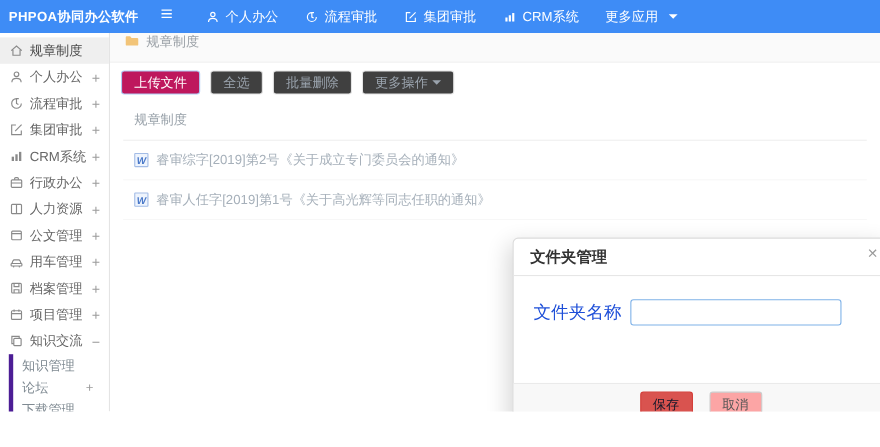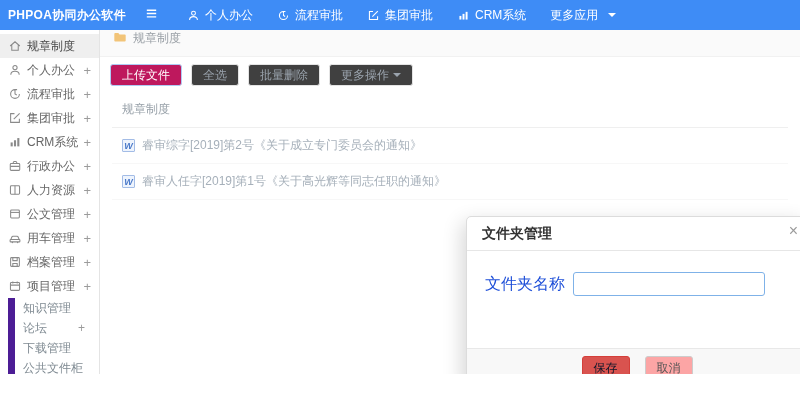--- a/index.html
+++ b/index.html
@@ -19,21 +19,21 @@
            border-top:4px solid #fff; margin-left:5px; }
 
   
   .sidebar { position:absolute; top:30px; left:0; bottom:0; width:100px; background:#fff;
              border-right:1px solid #e4e4e4; padding-top:4px; font-size:12px; color:#666; }
   .side-item { height:24px; display:flex; align-items:center; padding:0 8px; cursor:pointer; }
   .side-item.active { background:#efefef; color:#4a4a4a; }
   .side-item .sicon { width:14px; height:14px; margin-right:5px; color:#8a8a8a; flex:none; display:flex; }
   .side-item .slbl { flex:1; white-space:nowrap; overflow:hidden; }
   .side-item .expand { color:#9b9b9b; font-size:13px; line-height:1; }
-  .submenu { margin-left:8px; border-left:7px solid #4c1d95; }
+  .submenu { margin-left:8px; border-left:4px solid #4c1d95; }
   .sub-item { height:20px; display:flex; align-items:center; padding-left:8px; color:#7f8a92;
               cursor:pointer; white-space:nowrap; }
   .sub-item .expand { margin-left:auto; margin-right:14px; color:#9b9b9b; }
 
   
   .content { position:absolute; left:100px; top:30px; right:0; bottom:0; background:#fff; }
   .breadcrumb { height:27px; background:#fafafa; border-bottom:1px solid #f1f1f1;
                 display:flex; align-items:flex-start; gap:6px; padding-left:13px;
                 font-size:12px; color:#9aa0a6; }
   .toolbar { display:flex; align-items:center; gap:9px; padding:7px 10px; }
@@ -232,20 +232,30 @@
     <div class="side-item">
       <span class="sicon">
         <svg viewBox="0 0 16 16">
             <rect x="2.8" y="4" width="10.4" height="9" rx="1" fill="none" stroke="currentColor" stroke-width="1.2"></rect>
             <path d="M2.8 7h10.4M5.5 2.8V5M10.5 2.8V5" fill="none" stroke="currentColor" stroke-width="1.2"></path>
           </svg>
       </span>
       <span class="slbl">项目管理</span>
       <span class="expand">+</span>
     </div>
+    <div class="side-item">
+      <span class="sicon">
+        <svg viewBox="0 0 16 16">
+            <rect x="5.2" y="5.2" width="7.6" height="7.6" rx="1" fill="none" stroke="currentColor" stroke-width="1.2"></rect>
+            <path d="M10.8 5.2V3.2H3.2v7.6h2" fill="none" stroke="currentColor" stroke-width="1.2"></path>
+          </svg>
+      </span>
+      <span class="slbl">知识交流</span>
+      <span class="expand">−</span>
+    </div>
 
     <div class="submenu">
       <div class="sub-item">
         <span>知识管理</span>
       </div>
       <div class="sub-item">
         <span>论坛</span>
         <span class="expand">+</span>
       </div>
       <div class="sub-item">

